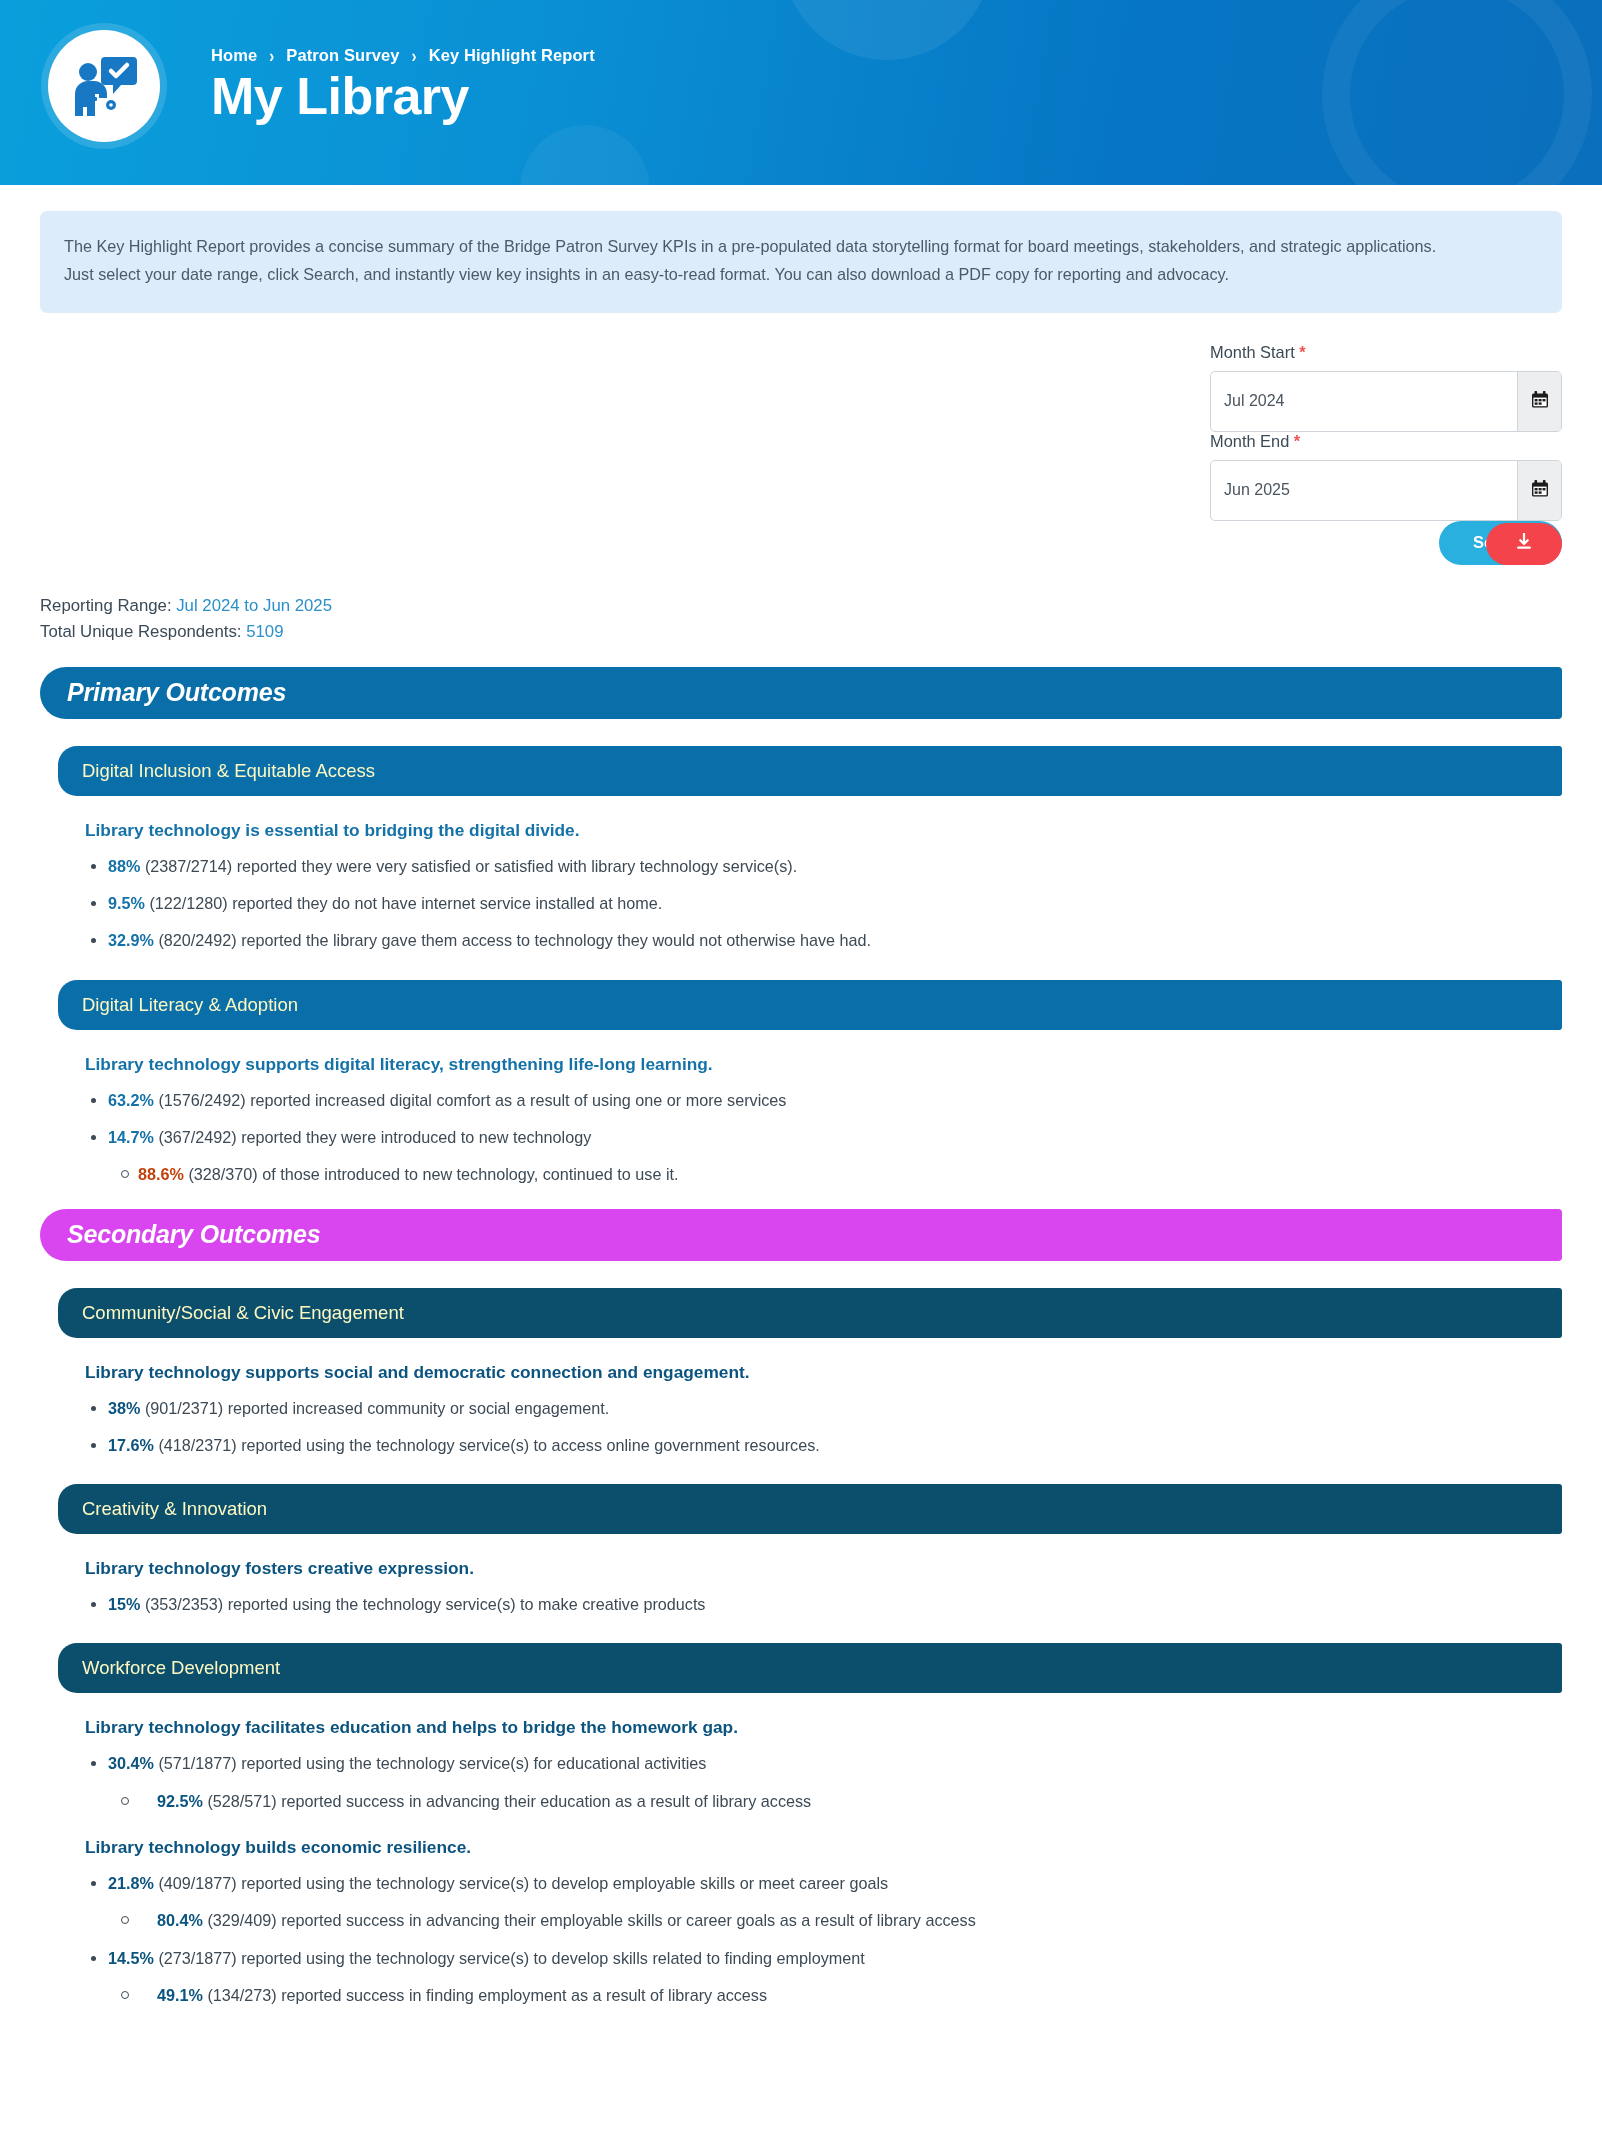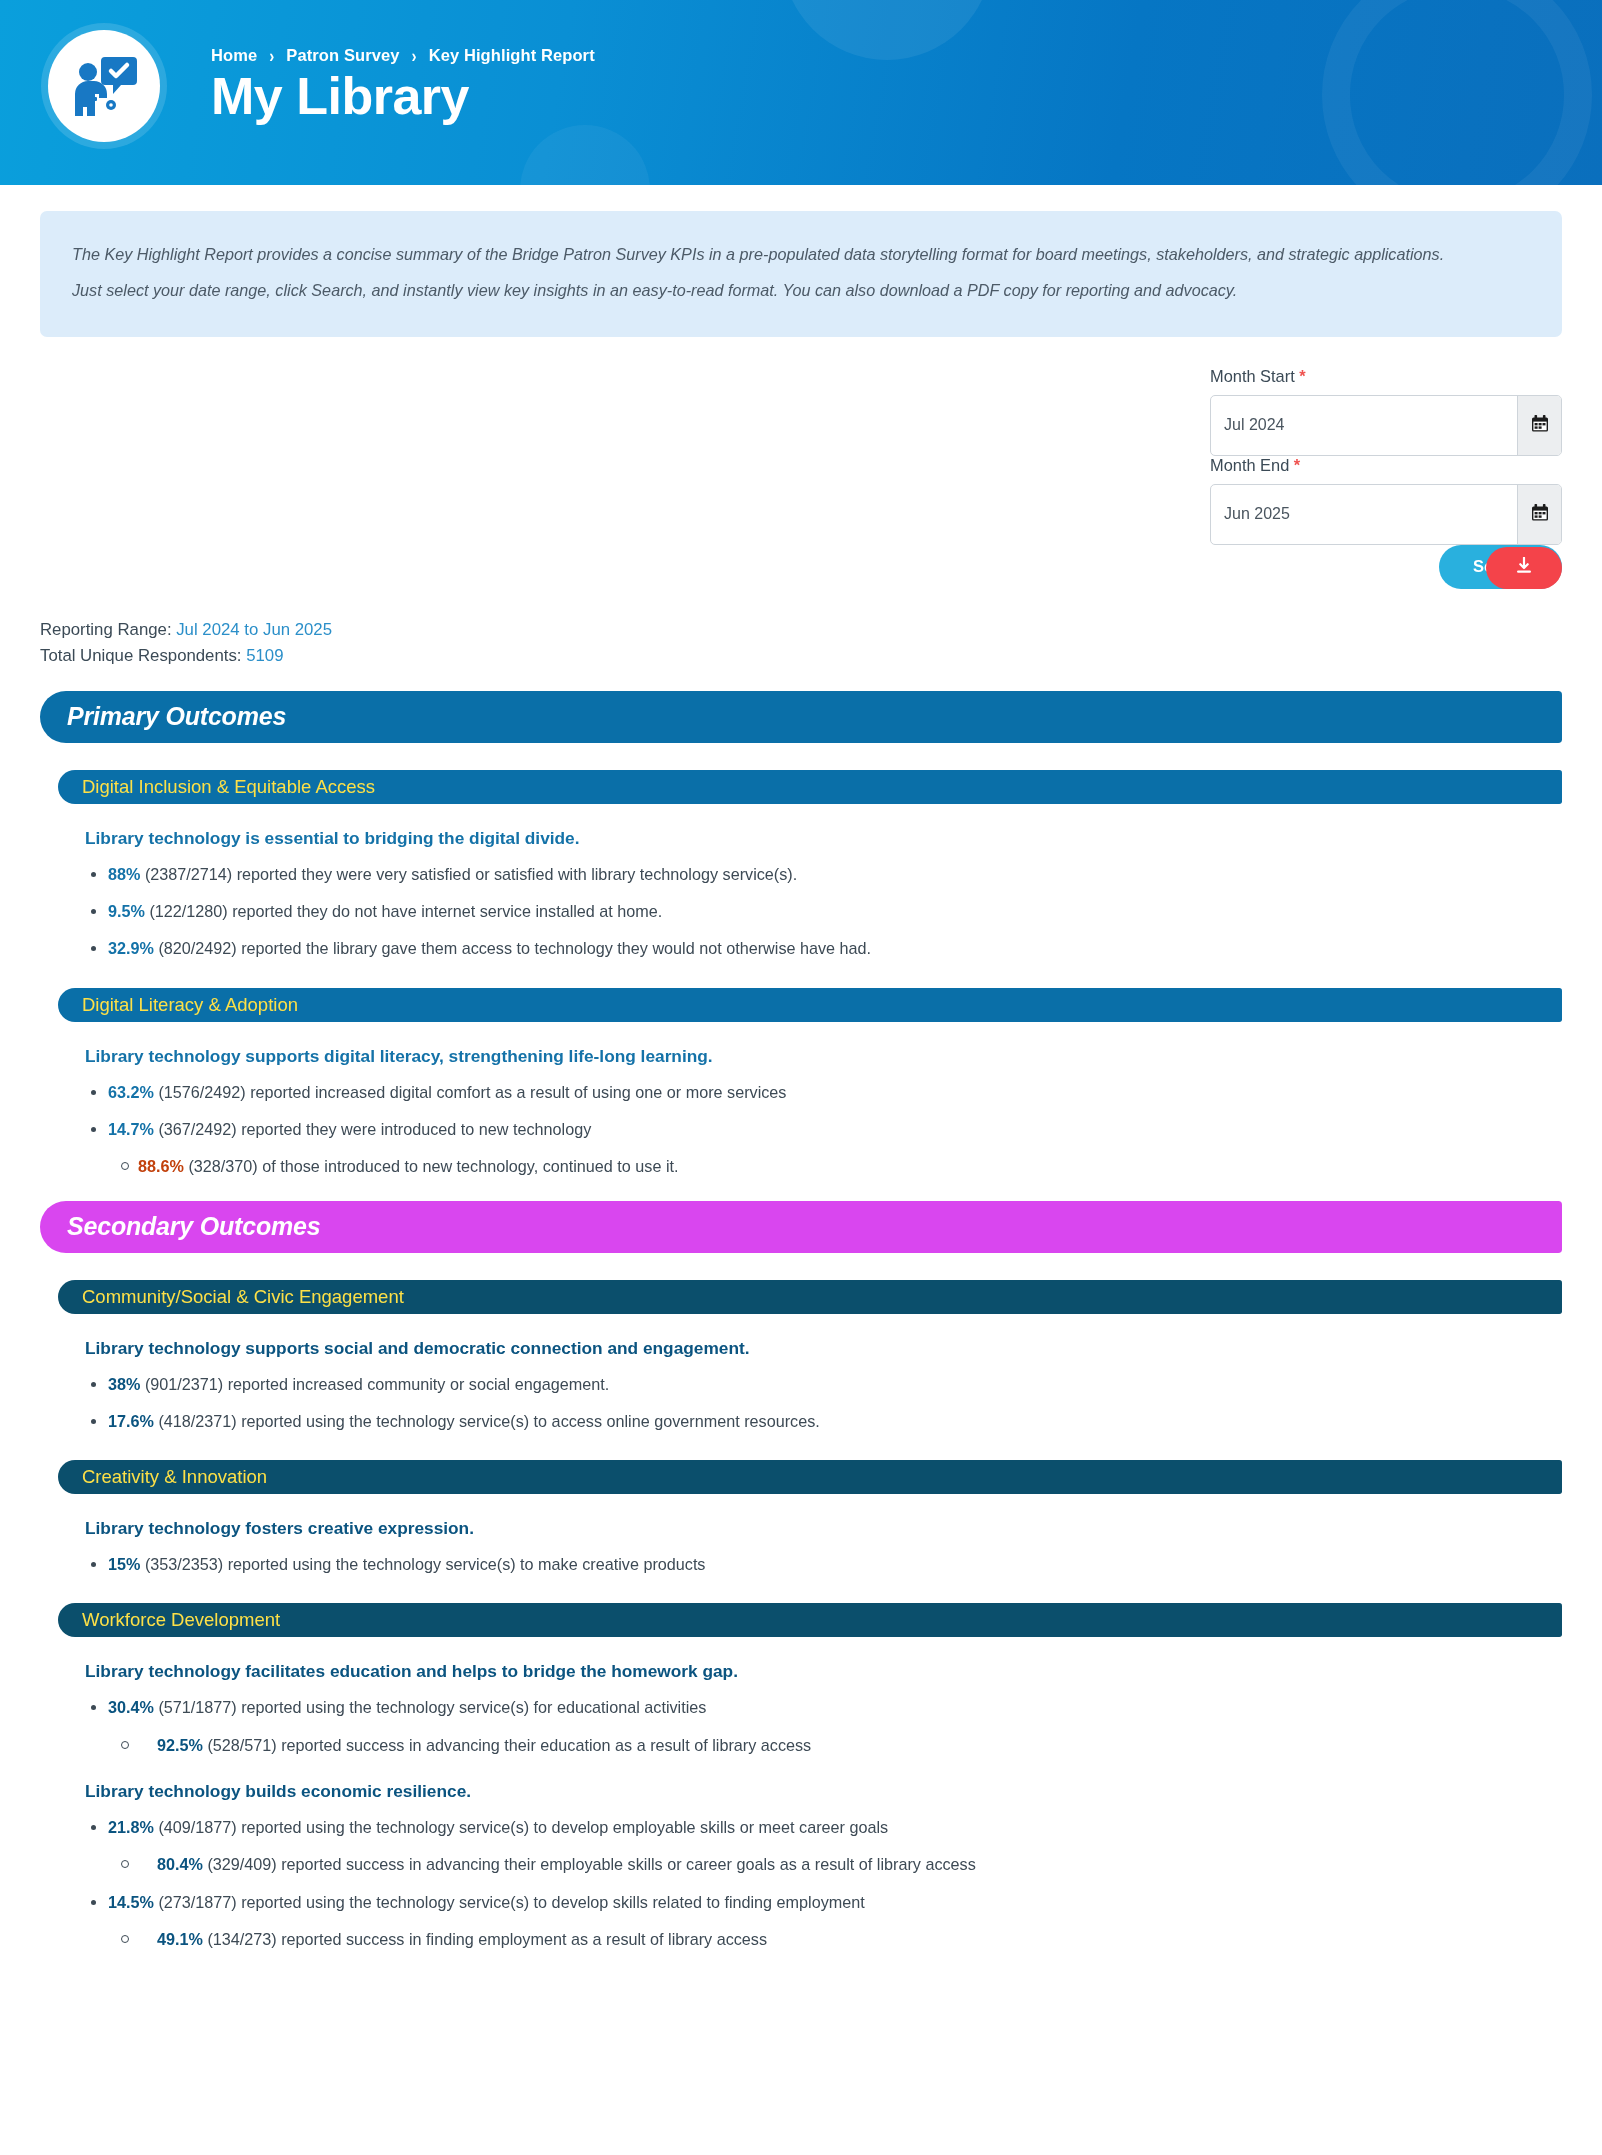--- a/index.html
+++ b/index.html
@@ -85,21 +85,21 @@
   
   .info-banner {
     margin-top: 26px;
     background: #dcecfa;
     border-radius: 7px;
     padding: 22px 24px 24px 24px;
     font-size: 16.2px;
     line-height: 1.72;
     color: #4c5a67;
   }
-  .info-banner p { margin: 8px; font-style: italic; }
+  .info-banner p { margin: 0; }
 
   
   .form-row {
     display: flex;
     align-items: flex-end;
     margin-top: 30px;
     position: relative;
     flex-direction: column;
   }
   .field-group { width: 352px; }
@@ -182,25 +182,25 @@
     font-size: 25px;
     font-weight: bold;
     letter-spacing: -0.2px;
     font-style: italic;
   }
   .section-banner.primary   { background: #0a6fa8; }
   .section-banner.secondary { background: #d946ef; }
 
   .subsection { margin: 0 0 0 18px; }
   .sub-banner {
-    height: 34px;
+    height: 50px;
     display:flex; align-items:center;
     padding-left: 24px;
     border-radius: 19px 3px 3px 19px;
-    color: #fde047;
+    color: #fef9c3;
     font-size: 18.5px;
     margin-top: 27px;
   }
   .sub-banner.primary   { background: #0a6fa8; }
   .sub-banner.secondary { background: #0b4f6c; }
 
   .claim {
     font-size: 17.3px;
     font-weight: bold;
     color: #1472a8;

